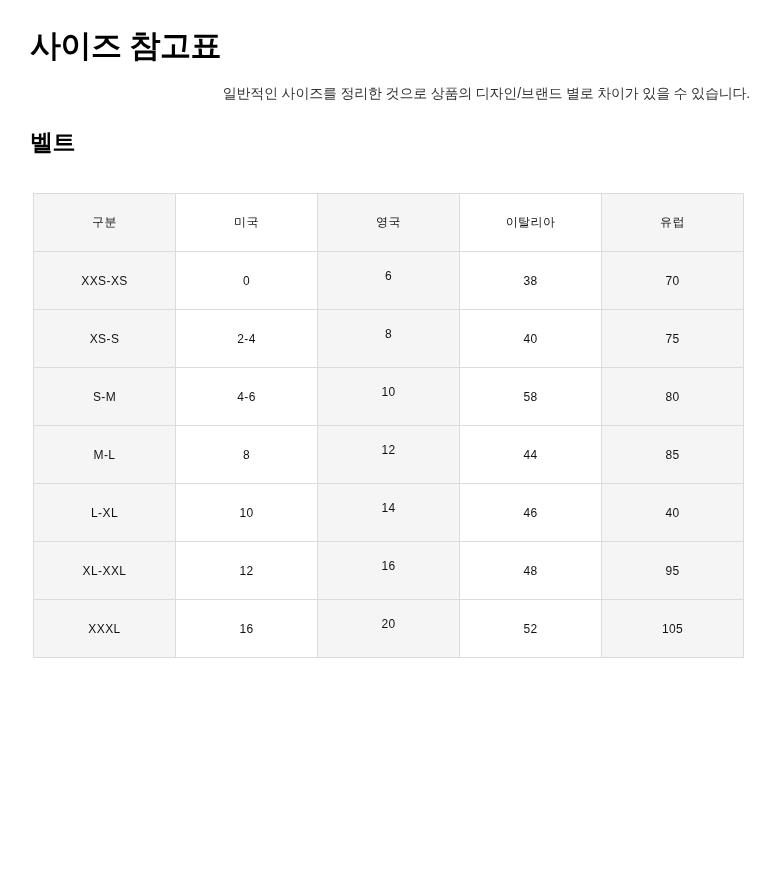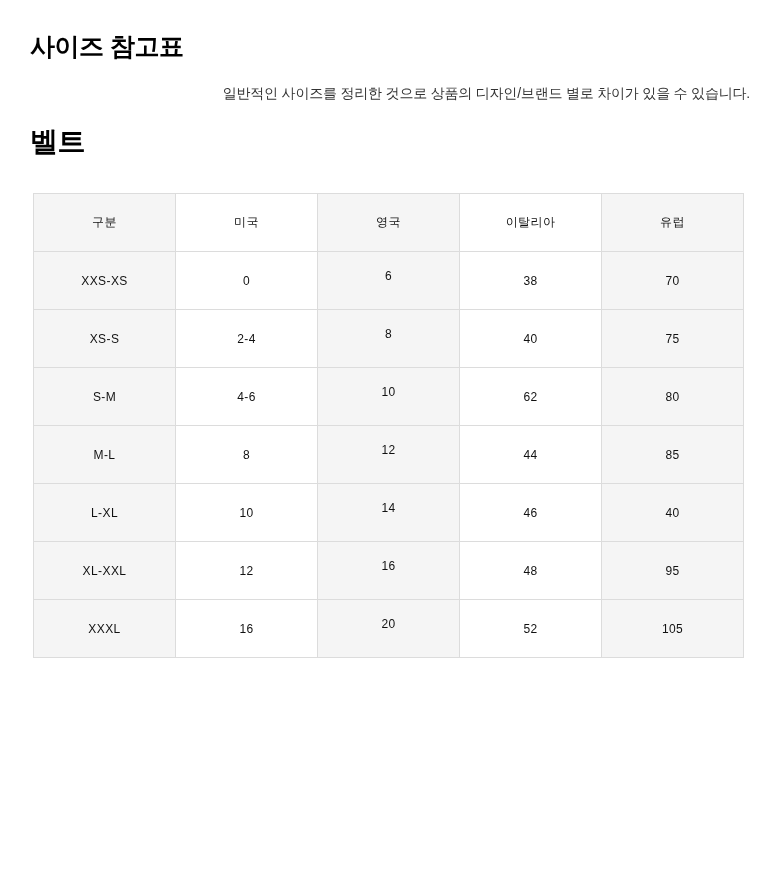--- a/index.html
+++ b/index.html
@@ -18,37 +18,37 @@
     overflow: hidden;
     font-family: "Liberation Sans", "DejaVu Sans", sans-serif;
   }
   .page {
     width: 780px;
     height: 870px;
     padding: 0 30px;
   }
   .page-title {
     margin: 30px 0 0 0;
-    font-size: 25px;
+    font-size: 31px;
     line-height: 32px;
     font-weight: 700;
     color: #000000;
     letter-spacing: -0.5px;
   }
   .desc {
     margin: 0;
     font-size: 14px;
     line-height: 21px;
     color: var(--text-secondary);
     letter-spacing: -0.2px;
   }
   .desc.first { margin-top: 21px; text-align: right; }
   .section-title {
     margin: 26px 0 0 0;
-    font-size: 28px;
+    font-size: 23px;
     line-height: 24px;
     font-weight: 700;
     color: #000000;
     letter-spacing: -0.5px;
   }
   table.size-table {
     margin: 39px 0 0 3px;
     width: 711px;
     border-collapse: collapse;
     table-layout: fixed;
@@ -107,21 +107,21 @@
           <td><span class="cell-text">XS-S</span></td>
           <td><span class="cell-text">2-4</span></td>
           <td><span class="cell-text">8</span></td>
           <td><span class="cell-text">40</span></td>
           <td><span class="cell-text">75</span></td>
         </tr>
         <tr>
           <td><span class="cell-text">S-M</span></td>
           <td><span class="cell-text">4-6</span></td>
           <td><span class="cell-text">10</span></td>
-          <td><span class="cell-text">62</span></td>
+          <td><span class="cell-text">58</span></td>
           <td><span class="cell-text">80</span></td>
         </tr>
         <tr>
           <td><span class="cell-text">M-L</span></td>
           <td><span class="cell-text">8</span></td>
           <td><span class="cell-text">12</span></td>
           <td><span class="cell-text">44</span></td>
           <td><span class="cell-text">85</span></td>
         </tr>
         <tr>

